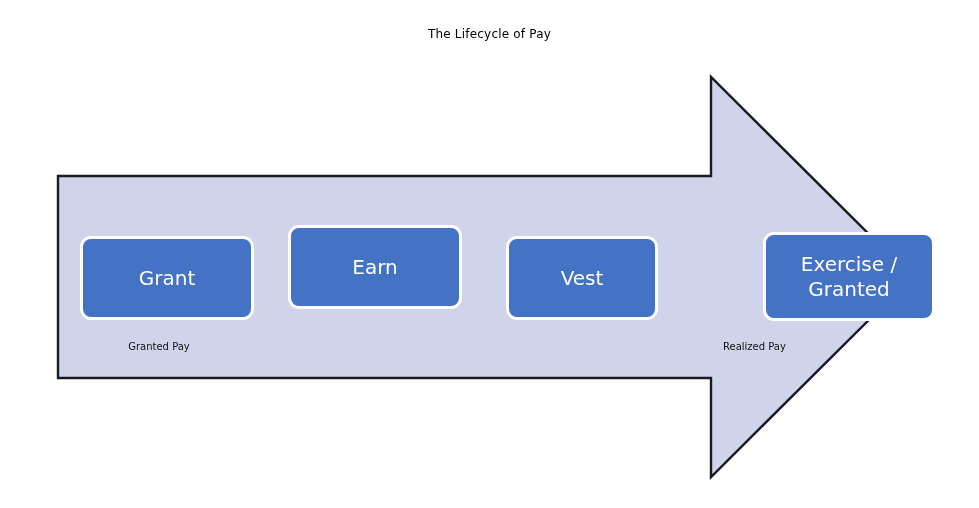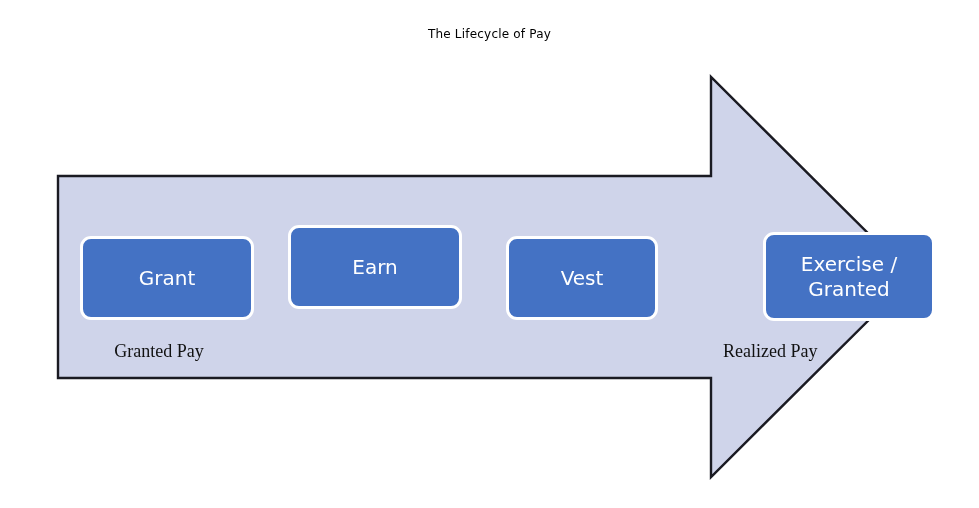--- a/index.html
+++ b/index.html
@@ -79,24 +79,23 @@
   }
 
   .stage-grant    { left: 80px;  top: 236px; width: 174px; height: 84px; }
   .stage-earn     { left: 288px; top: 225px; width: 174px; height: 84px; }
   .stage-vest     { left: 506px; top: 236px; width: 152px; height: 84px; }
   .stage-exercise { left: 723px; top: 232px; width: 172px; height: 89px; margin-left: 40px; }
 
   
   .caption {
     position: absolute;
-    font-size: 18px;
+    font-size: 10px;
     color: #111111;
     white-space: nowrap;
-    font-family: Liberation Serif, serif;
   }
   .caption-granted  { left: 72px;  top: 341px; width: 174px; text-align: center; }
   .caption-realized { left: 723px; top: 341px; width: 172px; text-align: left; }
 </style>
 </head>
 <body>
 
 <div id="diagram-canvas">
 
   <div class="chart-title">The Lifecycle of Pay</div>

